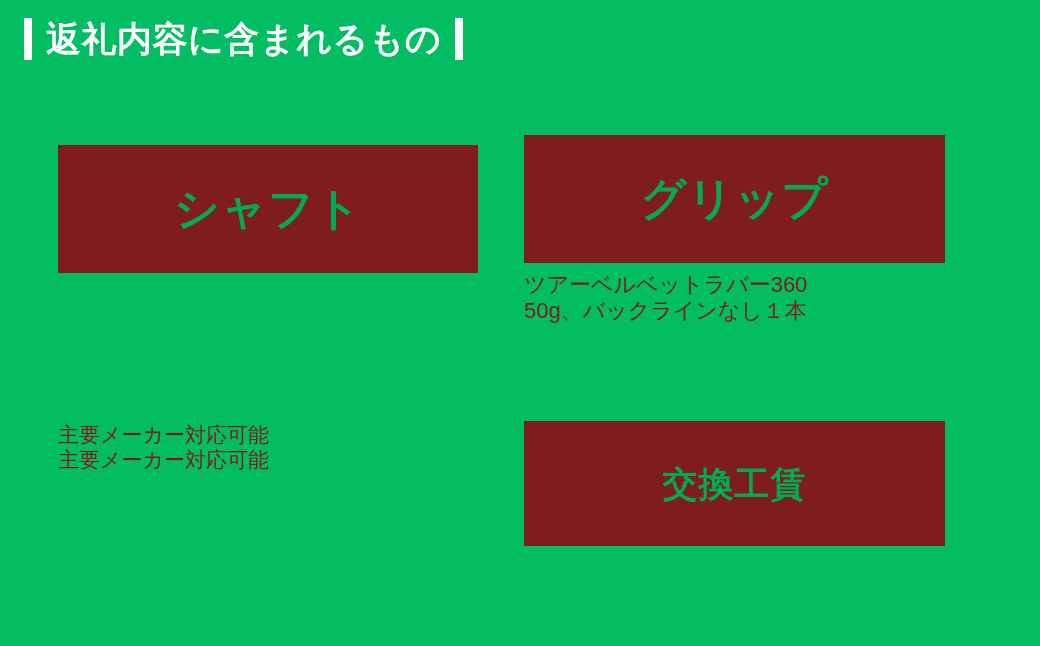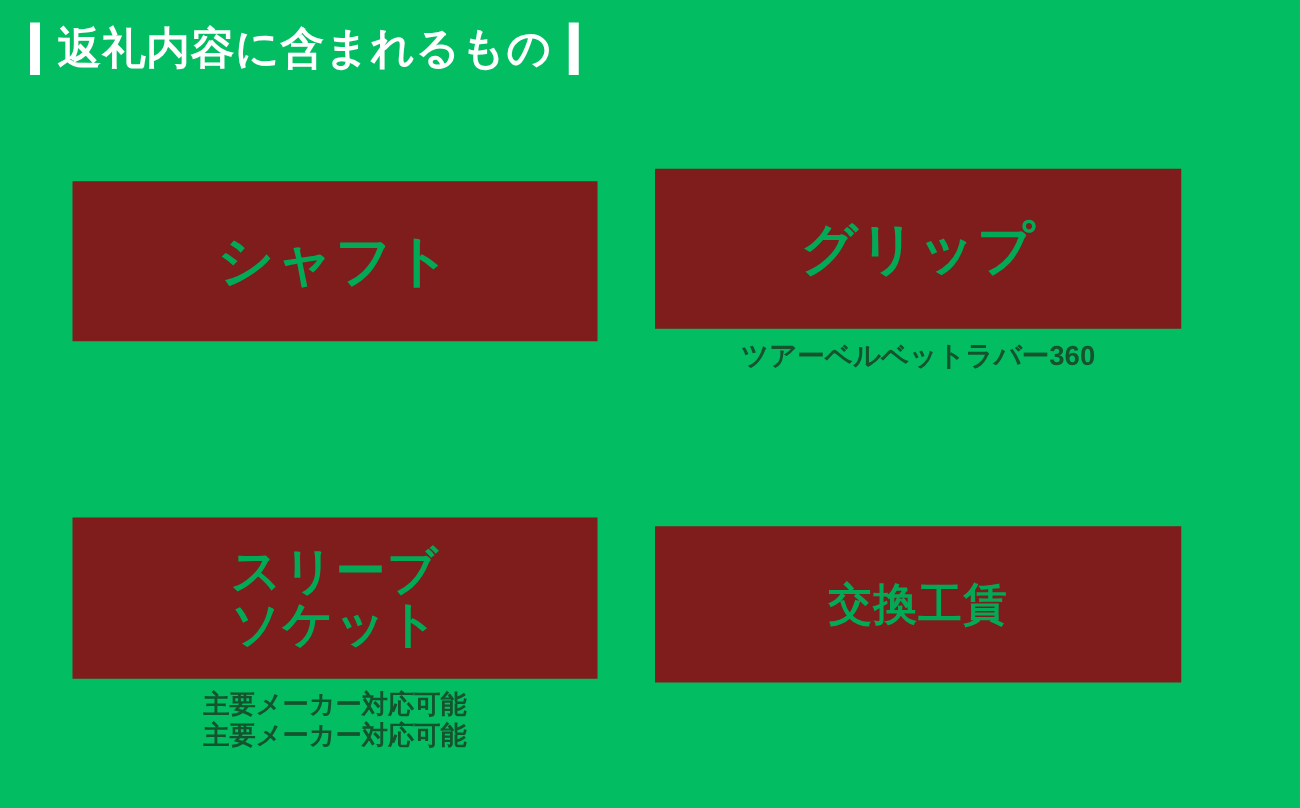--- a/index.html
+++ b/index.html
@@ -61,23 +61,22 @@
     text-align: center;
     box-sizing: border-box;
     line-height: 1.06;
     letter-spacing: 1px;
   }
   .card .plate .lines {
     display: block;
   }
   .card .caption {
     margin-top: 9px;
-    color: #14532d;
-    font-weight: bold;
-    text-align: center;
+    color: #7f1d1d;
+    font-weight: normal;
     line-height: 1.18;
     letter-spacing: 0px;
     font-size: 22px;
   }
   .card .caption span { display: block; }
 
   
   #card-shaft   { left: 58px;  top: 145px; width: 420px; }
   #card-shaft .plate   { width: 420px; height: 128px; font-size: 45px; }
 
@@ -108,30 +107,25 @@
       <span class="lines">シャフト</span>
     </div>
   </div>
 
   <div class="card" id="card-grip">
     <div class="plate">
       <span class="lines">グリップ</span>
     </div>
     <div class="caption">
       <span>ツアーベルベットラバー360</span>
+      <span>50g、バックラインなし１本</span>
     </div>
   </div>
 
   <div class="card" id="card-sleeve">
-    <div class="plate">
-      <span class="lines">
-        <span>スリーブ</span><br>
-        <span>ソケット</span>
-      </span>
-    </div>
     <div class="caption">
       <span>主要メーカー対応可能</span>
       <span>主要メーカー対応可能</span>
     </div>
   </div>
 
   <div class="card" id="card-labor">
     <div class="plate">
       <span class="lines">交換工賃</span>
     </div>

